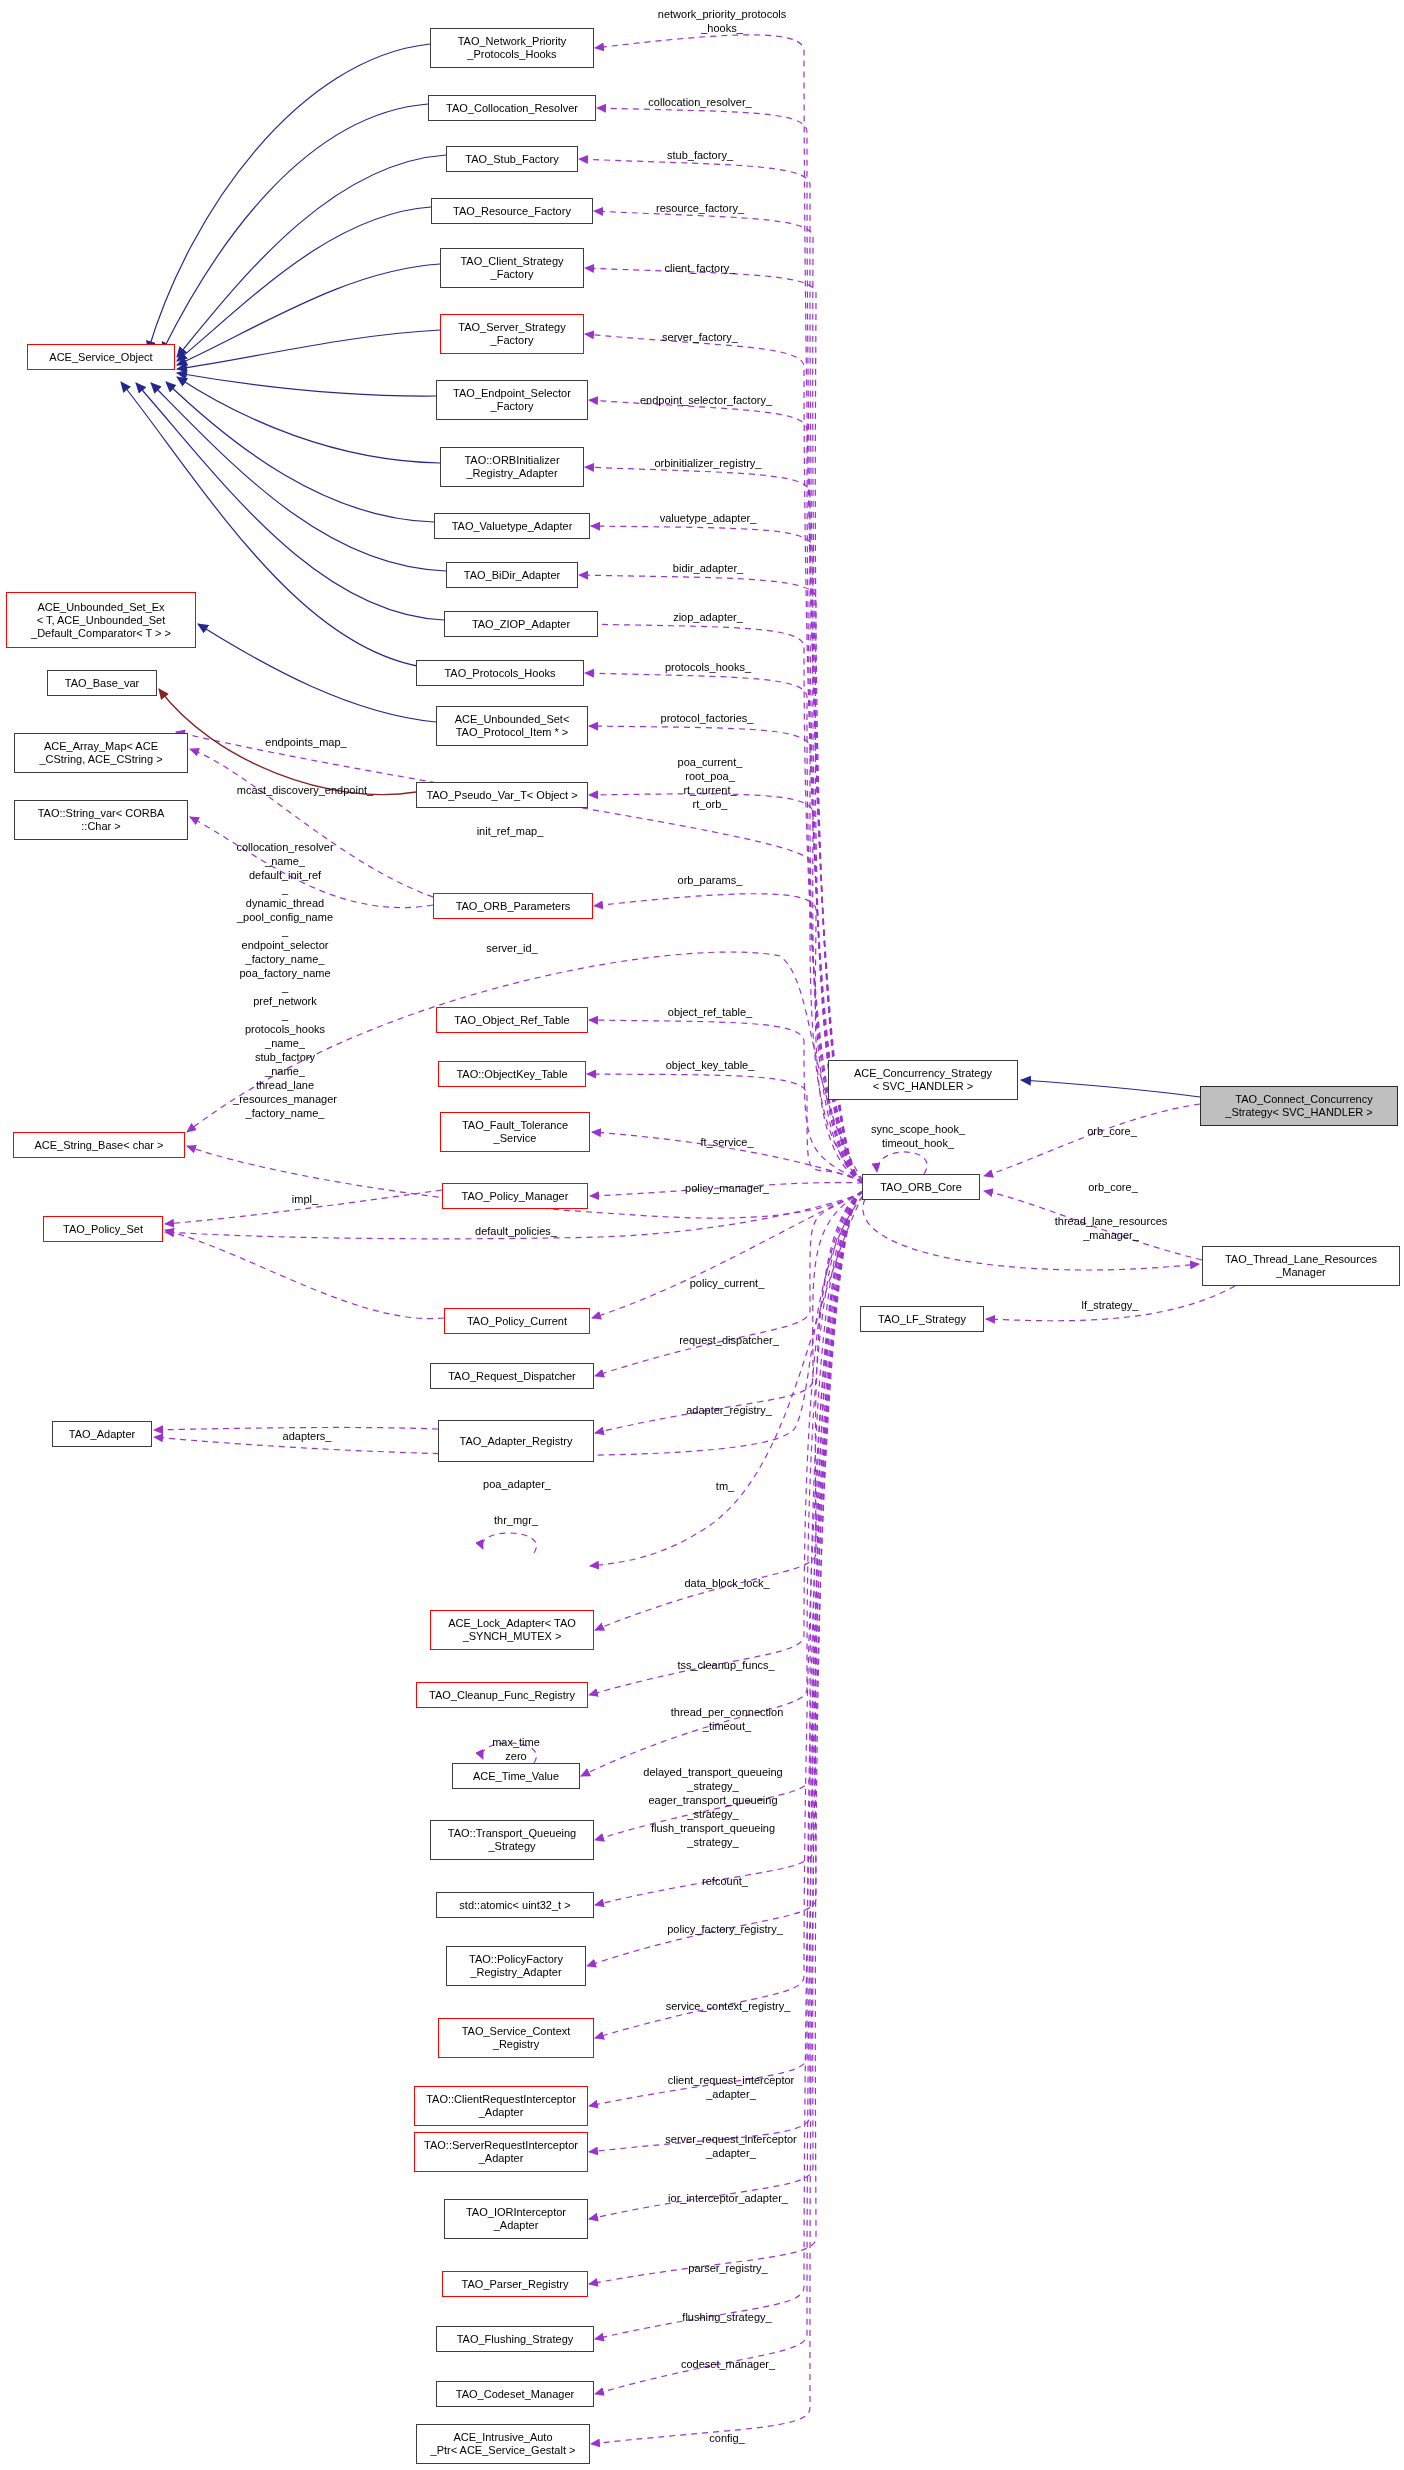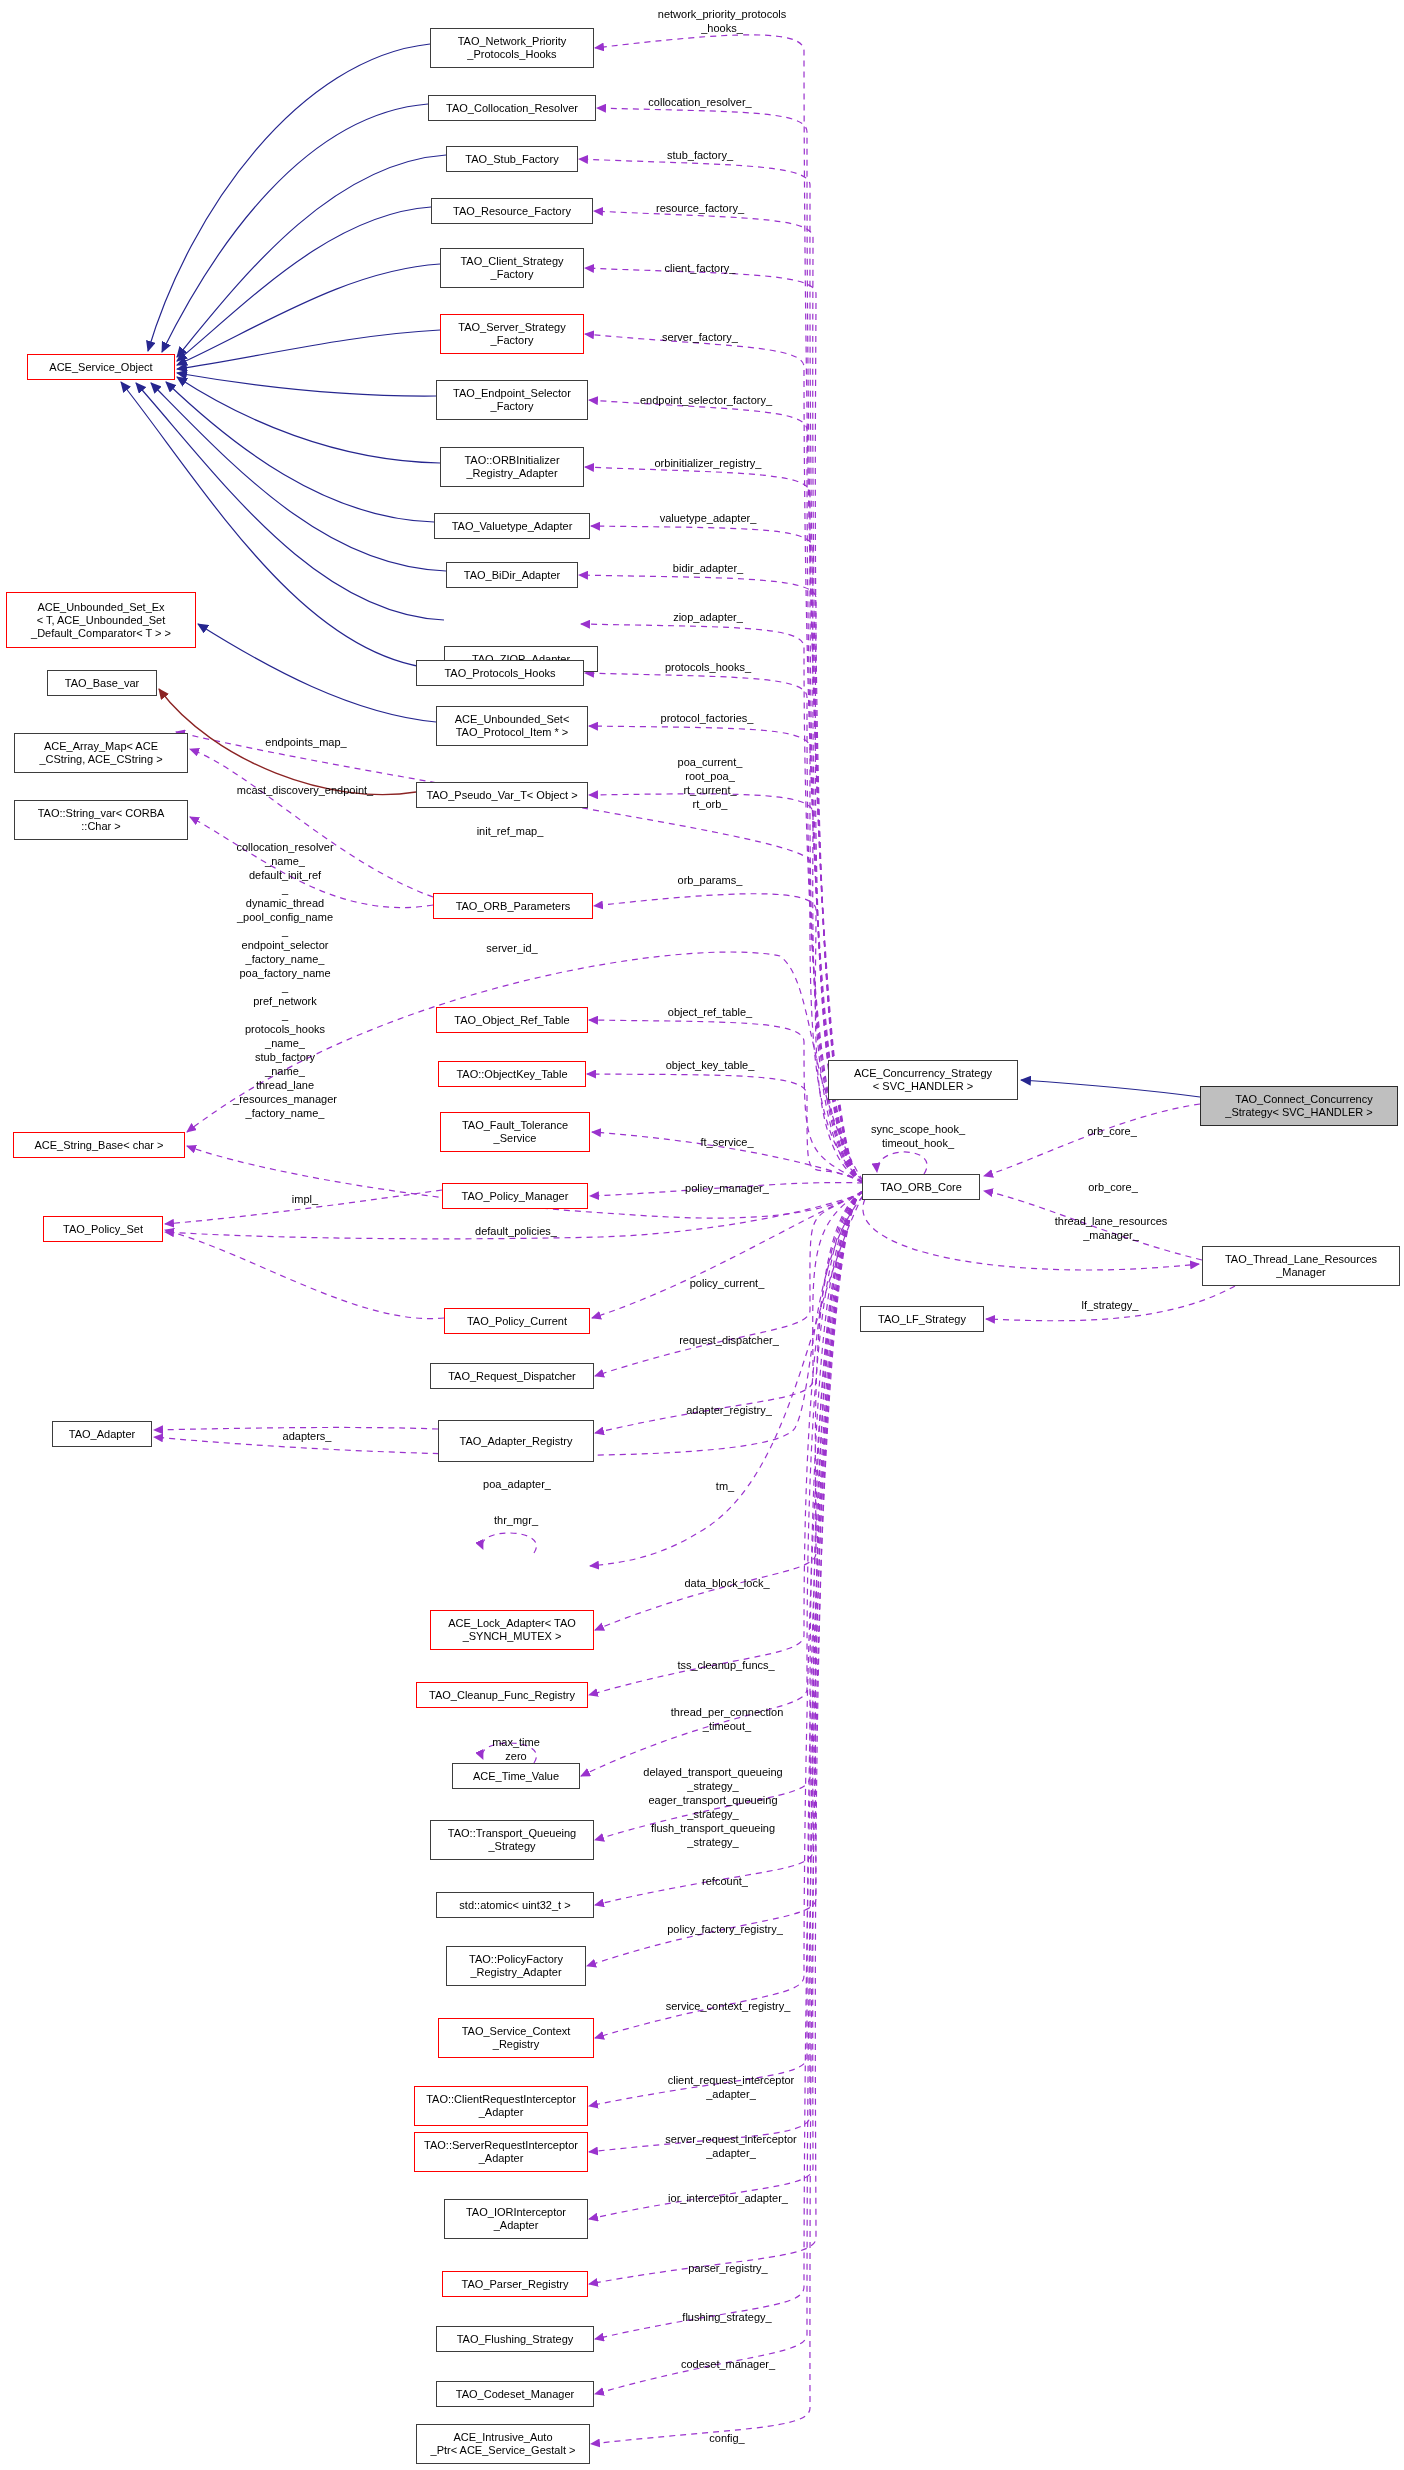--- a/index.html
+++ b/index.html
@@ -119,26 +119,26 @@
   <div class="node" style="left:440px;top:248px;width:144px;height:40px">TAO_Client_Strategy
 _Factory</div>
   <div class="node red" style="left:440px;top:314px;width:144px;height:40px">TAO_Server_Strategy
 _Factory</div>
   <div class="node" style="left:436px;top:380px;width:152px;height:40px">TAO_Endpoint_Selector
 _Factory</div>
   <div class="node" style="left:440px;top:447px;width:144px;height:40px">TAO::ORBInitializer
 _Registry_Adapter</div>
   <div class="node" style="left:434px;top:513px;width:156px;height:26px">TAO_Valuetype_Adapter</div>
   <div class="node" style="left:446px;top:562px;width:132px;height:26px">TAO_BiDir_Adapter</div>
-  <div class="node" style="left:444px;top:646px;width:154px;height:26px">TAO_ZIOP_Adapter</div>
+  <div class="node" style="left:444px;top:611px;width:154px;height:26px">TAO_ZIOP_Adapter</div>
   <div class="node" style="left:416px;top:660px;width:168px;height:26px">TAO_Protocols_Hooks</div>
   <div class="node" style="left:436px;top:706px;width:152px;height:40px">ACE_Unbounded_Set&lt;
 TAO_Protocol_Item * &gt;</div>
   <div class="node" style="left:416px;top:782px;width:172px;height:26px">TAO_Pseudo_Var_T&lt; Object &gt;</div>
-  <div class="node red" style="left:27px;top:354px;width:148px;height:26px">ACE_Service_Object</div>
+  <div class="node red" style="left:27px;top:344px;width:148px;height:26px">ACE_Service_Object</div>
   <div class="node red" style="left:6px;top:592px;width:190px;height:56px">ACE_Unbounded_Set_Ex
 &lt; T, ACE_Unbounded_Set
 _Default_Comparator&lt; T &gt; &gt;</div>
   <div class="node" style="left:47px;top:670px;width:110px;height:26px">TAO_Base_var</div>
   <div class="node" style="left:14px;top:733px;width:174px;height:40px">ACE_Array_Map&lt; ACE
 _CString, ACE_CString &gt;</div>
   <div class="node" style="left:14px;top:800px;width:174px;height:40px">TAO::String_var&lt; CORBA
 ::Char &gt;</div>
   <div class="node red" style="left:13px;top:1132px;width:172px;height:26px">ACE_String_Base&lt; char &gt;</div>
   <div class="node red" style="left:43px;top:1216px;width:120px;height:26px">TAO_Policy_Set</div>

